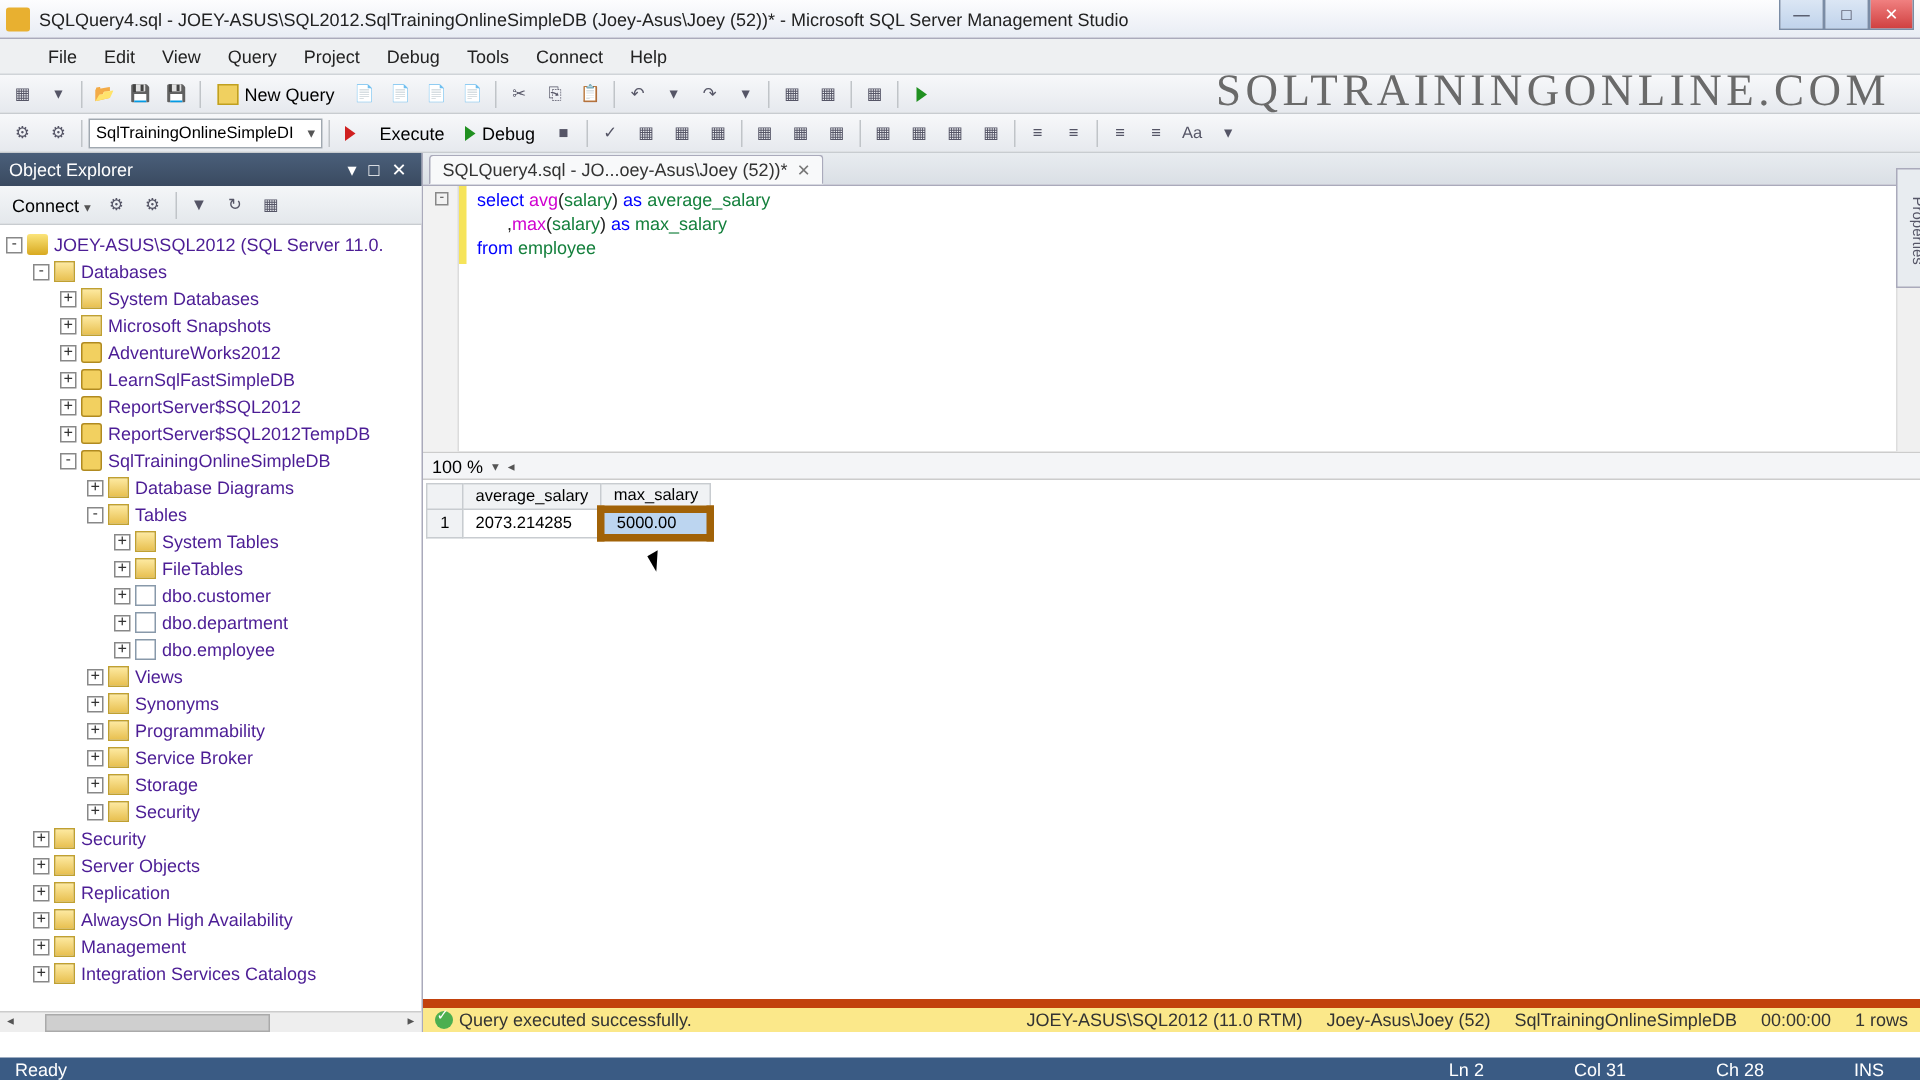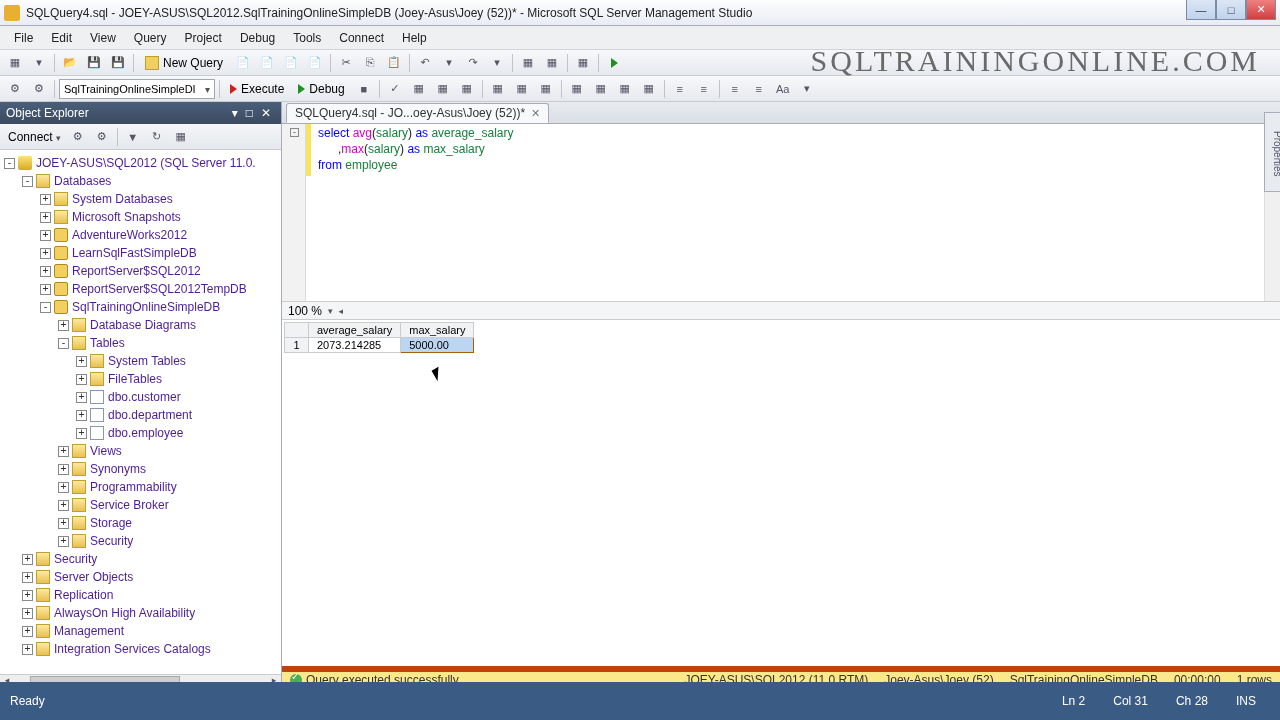--- a/index.html
+++ b/index.html
@@ -3,30 +3,30 @@
 <meta charset="utf-8">
 <style>
 * { margin:0; padding:0; box-sizing:border-box; font-family:"Segoe UI",Tahoma,sans-serif; font-size:12px; }
 body { background:#fff; width:1280px; height:720px; overflow:hidden; position:relative; }
 .titlebar { height:26px; background:linear-gradient(#fdfdfe,#e8ecf4); border-bottom:1px solid #aab; display:flex; align-items:center; padding:0 4px; }
 .titlebar .app-icon { width:16px;height:16px;background:#e8b030;border-radius:2px;margin-right:6px; }
 .titlebar .title { flex:1; color:#222; }
 .winbtns { display:flex; gap:0; position:absolute; right:4px; top:0; }
 .winbtn { width:30px;height:20px;border:1px solid #7a8ca5;border-top:none;background:linear-gradient(#dbe6f4,#c0d3eb);display:flex;align-items:center;justify-content:center;font-size:11px;color:#334; }
 .winbtn.close { background:linear-gradient(#f08080,#d04040);color:#fff; }
-.menubar { height:24px; background:#eef0f2; display:flex; align-items:center; padding:0 6px; gap:2px; border-bottom:1px solid #d0d4d8; }
+.menubar { height:24px; background:#eef0f2; display:flex; align-items:center; padding:0 24px; gap:2px; border-bottom:1px solid #d0d4d8; }
 .menubar span { padding:2px 8px; color:#222; }
 .toolbar { height:26px; background:linear-gradient(#f7f8fa,#e6e9ee); border-bottom:1px solid #c8ccd0; display:flex; align-items:center; padding:0 4px; gap:2px; }
 .tbtn { width:22px;height:22px;border:1px solid transparent;display:flex;align-items:center;justify-content:center;font-size:11px;color:#556; }
 .tsep { width:1px;height:18px;background:#c0c4c8;margin:0 2px; }
 .newquery { display:flex;align-items:center;gap:4px;padding:2px 6px;border:1px solid transparent; }
 .newquery .nq-icon{width:14px;height:14px;background:#f0d060;border:1px solid #c0a020;}
 .dbselect { width:156px;height:20px;border:1px solid #a0a8b0;background:#fff;padding:0 18px 0 4px;font-size:11px;position:relative;line-height:18px;overflow:hidden;white-space:nowrap; }
 .dbselect::after{content:"▾";position:absolute;right:4px;top:1px;color:#555;font-size:10px;}
-.execute-btn { display:flex;align-items:center;gap:4px;padding:2px 6px; }
+.execute-btn { display:flex;align-items:center;gap:16px;padding:2px 6px; }
 .debug-btn { display:flex;align-items:center;gap:4px;padding:2px 6px; }
 .play-ico{width:0;height:0;border-left:7px solid #d02020;border-top:5px solid transparent;border-bottom:5px solid transparent;}
 .play-ico.green{border-left-color:#209020;}
 .watermark{position:absolute;right:20px;top:44px;font-family:"Times New Roman",serif;font-size:30px;letter-spacing:3px;color:#6a6a6a;font-weight:400;pointer-events:none;}
 .main { position:absolute;top:102px;left:0;right:0;bottom:32px;display:flex; }
 
 .oe { width:282px;border-right:1px solid #aab;display:flex;flex-direction:column;background:#fff; }
 .oe-title { height:22px;background:linear-gradient(#4a5f7a,#3a4a60);color:#fff;display:flex;align-items:center;padding:0 6px;font-size:11px; }
 .oe-title .spacer{flex:1;}
 .oe-title .x{color:#fff;padding:0 4px;}
@@ -66,30 +66,30 @@
 .rtab{height:22px;border:1px solid #aab;background:#fff;padding:0 10px;display:flex;align-items:center;gap:5px;font-size:11px;border-top-left-radius:3px;border-top-right-radius:3px;}
 .rtab.inactive{background:#e8ebee;}
 .rtab .rico{width:12px;height:12px;}
 .rico.grid{background:linear-gradient(#fff,#e0e8f0);border:1px solid #888;}
 .rico.msg{background:#f4e890;border:1px solid #c0a030;}
 .grid{flex:1;background:#fff;overflow:auto;position:relative;}
 .grid table{border-collapse:collapse;margin:2px;}
 .grid th,.grid td{border:1px solid #c8ccd0;padding:1px 8px;font-size:11px;text-align:left;}
 .grid th{background:#f0f2f4;font-weight:normal;}
 .grid .rownum{background:#f0f2f4;text-align:center;width:24px;}
-.grid td.sel{background:#bcd5f0;border:1px solid #a16207;}
+.grid td.sel{background:#bcd5f0;border:5px solid #a16207;}
 .cursor-arrow{position:absolute;width:12px;height:18px;pointer-events:none;}
 .cursor-arrow::before{content:"";position:absolute;width:0;height:0;border-left:8px solid #000;border-top:0;border-bottom:12px solid transparent;transform:rotate(-30deg);}
 
 .qstatus{height:22px;background:#fbe88a;border-top:6px solid #c2410c;display:flex;align-items:center;padding:0 8px;gap:16px;font-size:11px;color:#333;}
 .qstatus .ok-ico{width:12px;height:12px;border-radius:50%;background:#4caf50;position:relative;margin-right:4px;}
 .qstatus .ok-ico::after{content:"✓";position:absolute;left:1px;top:-3px;color:#fff;font-size:10px;}
 .qstatus .sp{flex:1;}
 
-.statusbar{position:absolute;left:0;right:0;bottom:0;height:38px;background:#3a5b84;color:#fff;display:flex;align-items:center;padding:0 10px;font-size:11px;}
+.statusbar{position:absolute;left:0;right:0;bottom:0;height:15px;background:#3a5b84;color:#fff;display:flex;align-items:center;padding:0 10px;font-size:11px;gap:32px;}
 .statusbar .sp{flex:1;}
 .statusbar .cell{padding:0 14px;}
 
 .sidetab{position:absolute;right:-4px;top:112px;width:20px;height:80px;background:#e8ecf0;border:1px solid #aab;writing-mode:vertical-rl;font-size:10px;text-align:center;padding-top:4px;color:#556;}
 </style>
 </head>
 <body>
 
 <div class="titlebar">
   <div class="app-icon"></div>

